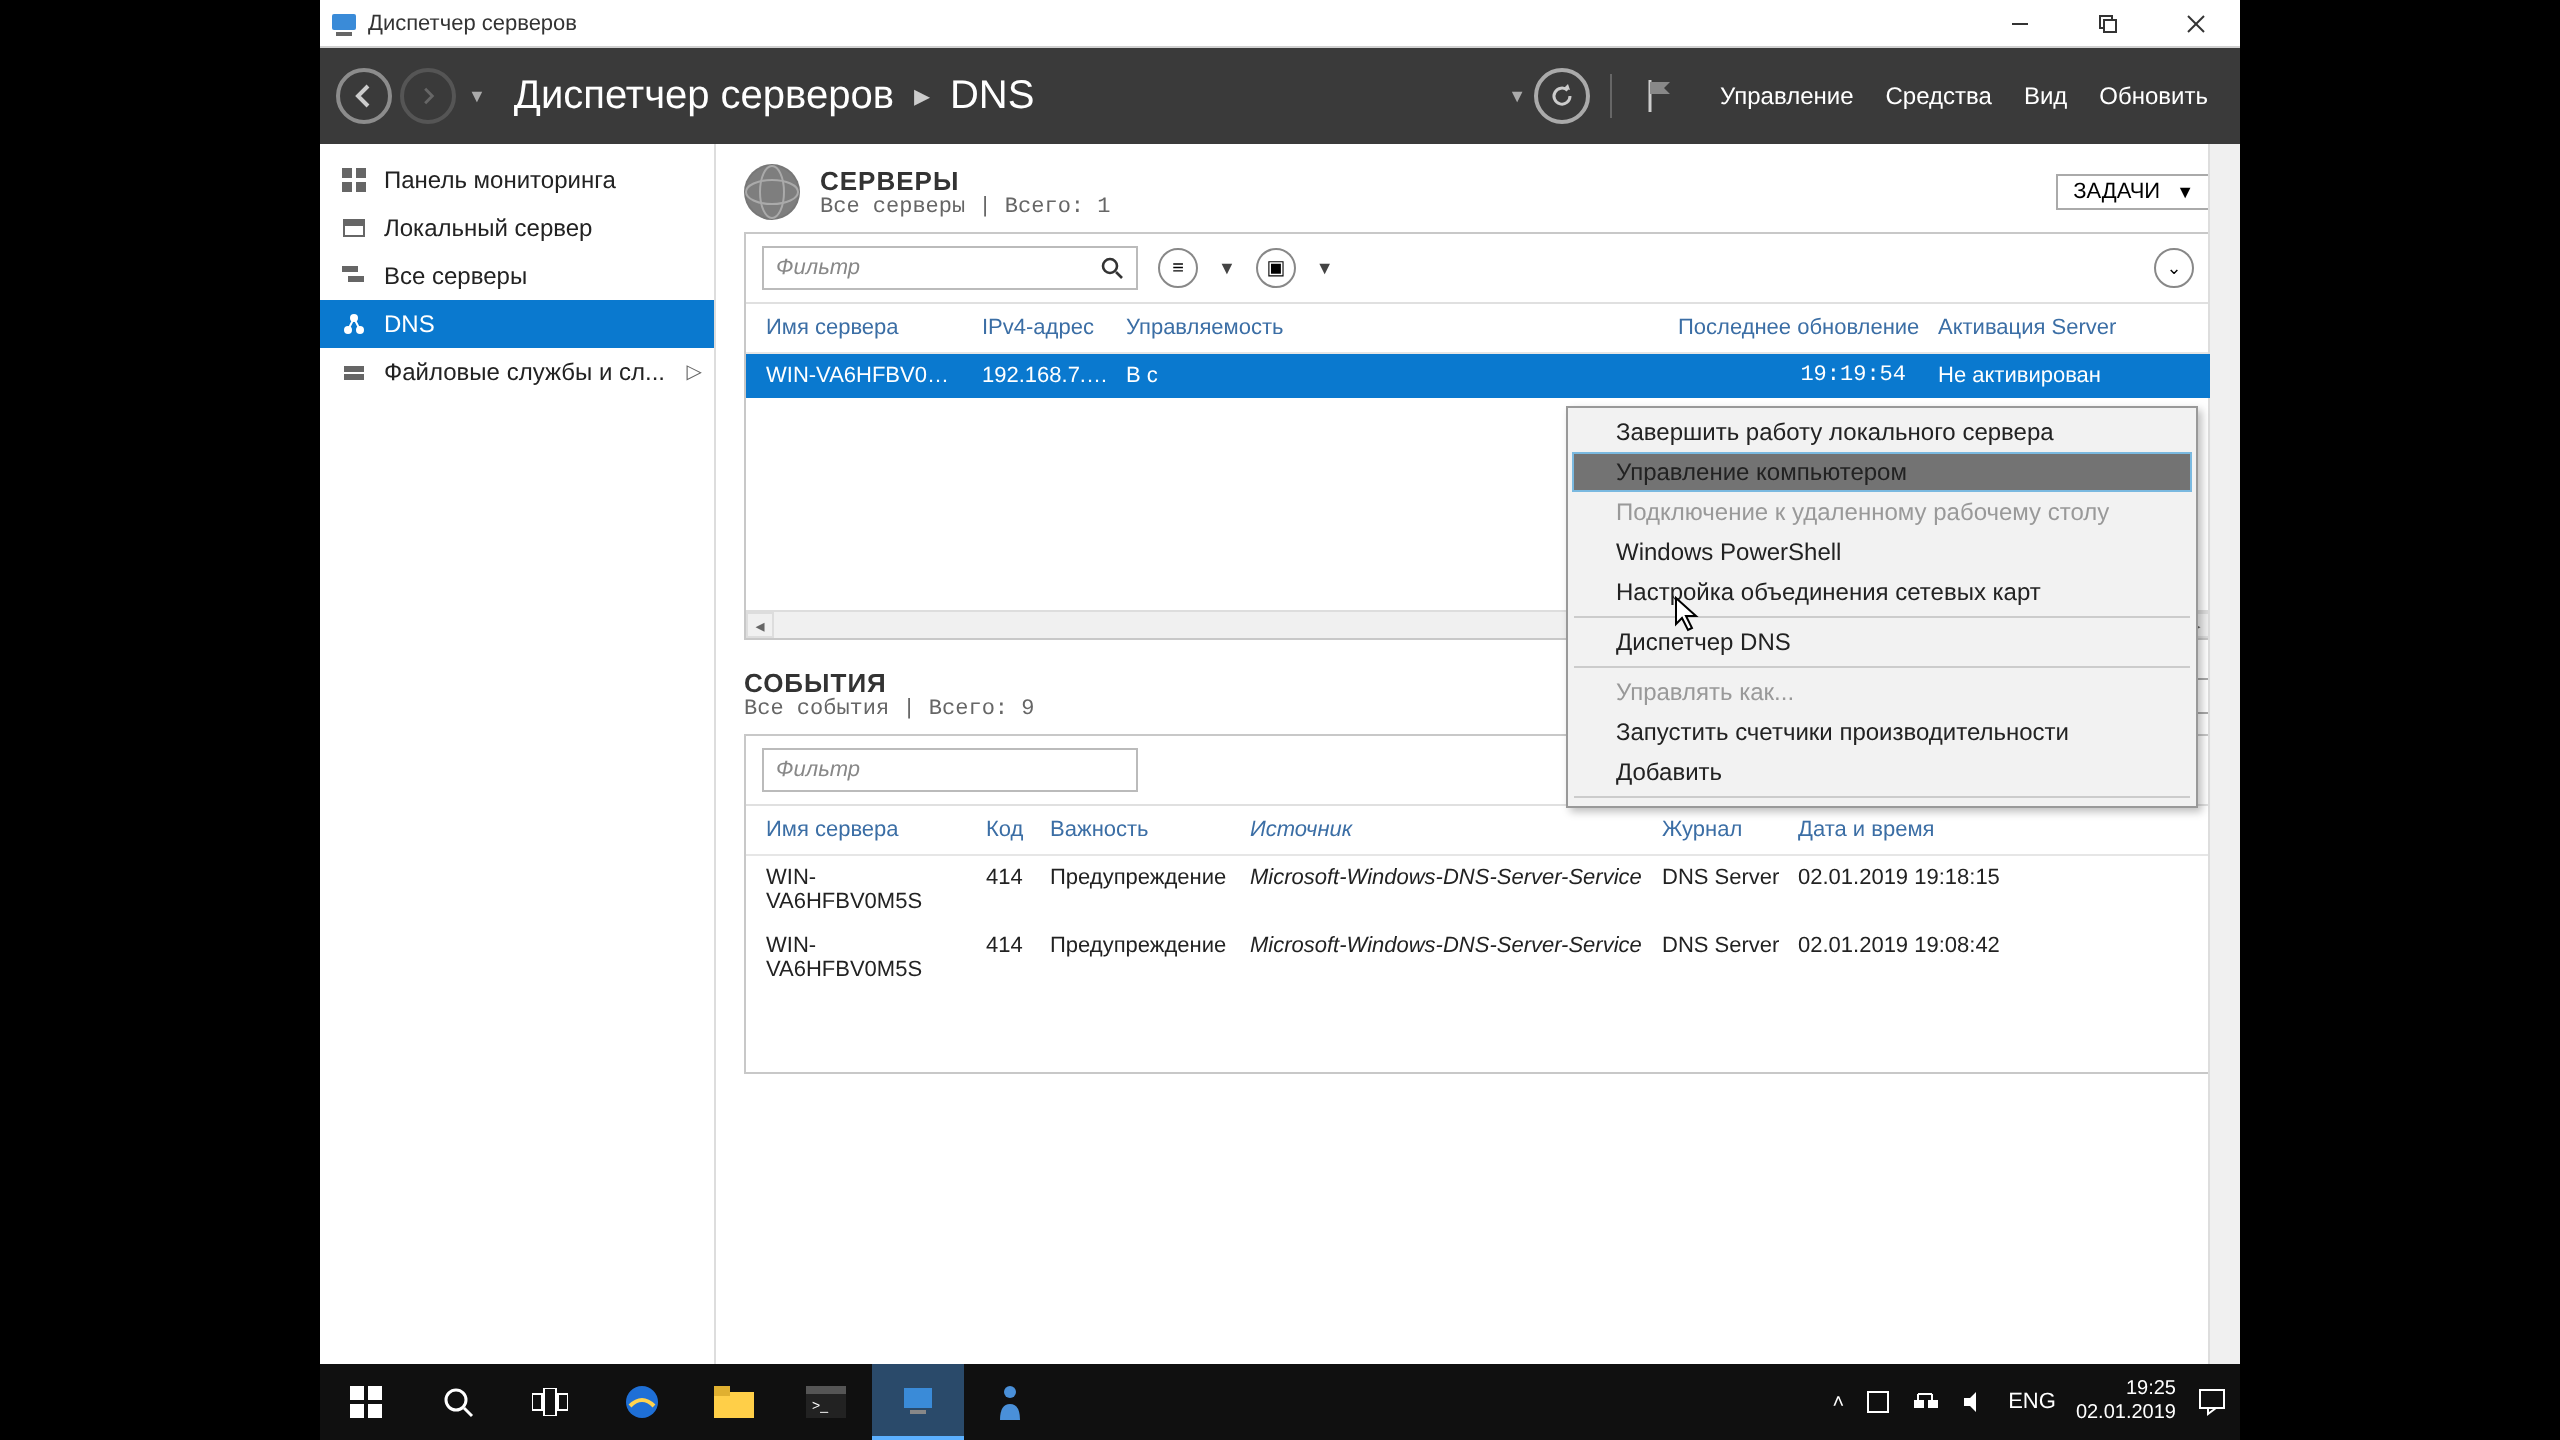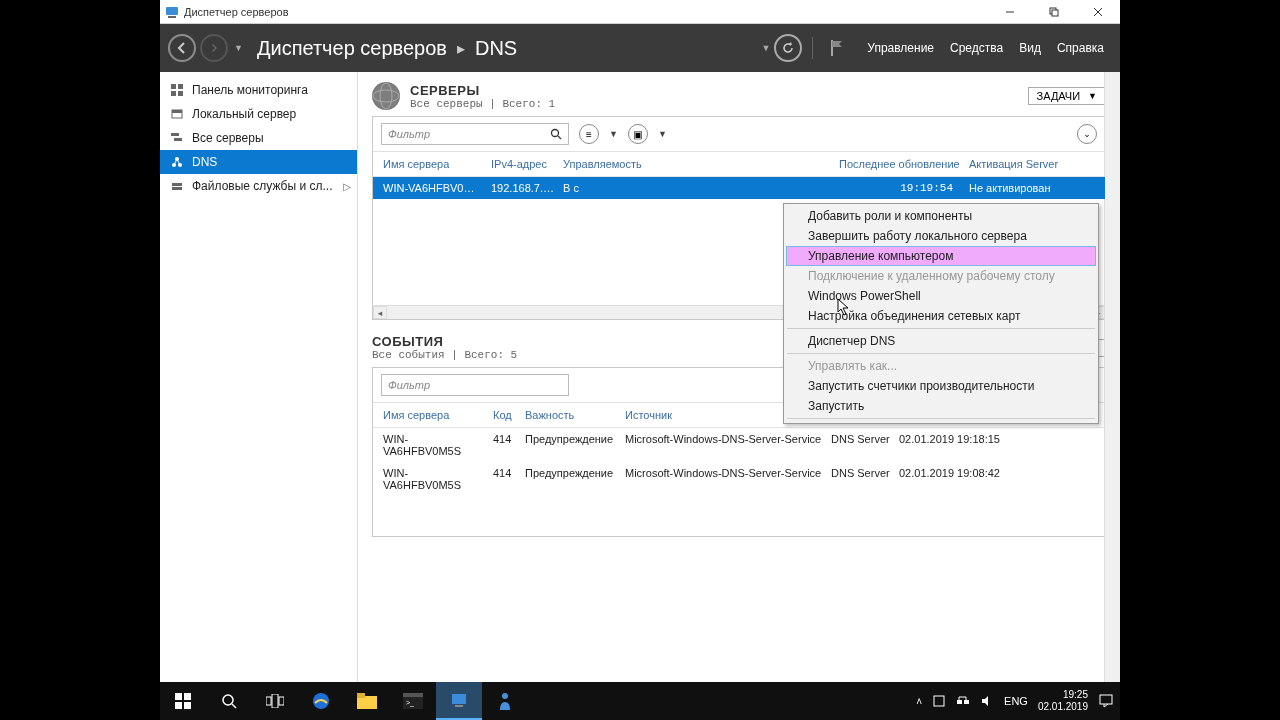--- a/index.html
+++ b/index.html
@@ -64,31 +64,31 @@
 .grid-row { display: flex; font-size: 11px; padding: 3px 6px; }
 .grid-row.sel { background: #0a79cf; color: #fff; }
 .grid-scroll-x { height: 14px; background: #f0f0f0; border-top: 1px solid #ddd; display: flex; }
 .grid-scroll-x .btn { width: 14px; display: flex; align-items: center; justify-content: center; font-size: 9px; color: #666; border: 1px solid #ddd; }
 .grid-scroll-x .track { flex: 1; }
 
 .ev-head .col, .ev-row .col { padding: 2px 4px; }
 .e-server { width: 110px; }
 .e-code { width: 32px; }
 .e-sev { width: 100px; }
-.e-src { width: 206px; }
+.e-src { width: 206px; font-style: italic; }
 .e-log { width: 68px; }
 .e-date { width: 130px; }
 .ev-body { height: 108px; }
 .ev-row { display: flex; font-size: 11px; padding: 3px 6px; color: #222; border-bottom: 0; }
 
 
 .ctx { position: absolute; left: 425px; top: 131px; width: 316px; background: #f2f2f2; border: 1px solid #999; box-shadow: 2px 2px 4px rgba(0,0,0,.25); font-size: 12px; z-index: 50; padding: 2px; }
 .ctx .mi { padding: 3px 22px; color: #222; }
 .ctx .mi.disabled { color: #999; }
-.ctx .mi.hl { background: #f0abfc; border: 1px solid #7ab9e0; padding: 2px 21px; }
+.ctx .mi.hl { background: #737373; border: 1px solid #7ab9e0; padding: 2px 21px; }
 .ctx hr { border: none; border-top: 1px solid #ccc; margin: 2px 1px; }
 
 
 .cursor { position: absolute; left: 479px; top: 226px; z-index: 60; pointer-events: none; }
 
 
 .taskbar { position: absolute; left: 160px; bottom: 0; width: 960px; height: 38px; background: #101010; display: flex; align-items: center; color: #fff; font-size: 11px; }
 .tb-btn { width: 46px; height: 38px; display: flex; align-items: center; justify-content: center; color: #ddd; }
 .tb-btn.active { background: #2a4a6a; border-bottom: 2px solid #5bb0ff; }
 .tray { margin-left: auto; display: flex; align-items: center; gap: 10px; padding-right: 6px; }
@@ -157,21 +157,21 @@
     <div class="hbtn">
       <svg width="16" height="18" viewBox="0 0 16 18">
           <line x1="3" y1="1" x2="3" y2="17" stroke="#ccc" stroke-width="1.5"></line>
           <path d="M3 2 L13 2 L10 5 L13 8 L3 8 Z" fill="#888"></path>
         </svg>
     </div>
     <div class="menus">
       <span>Управление</span>
       <span>Средства</span>
       <span>Вид</span>
-      <span>Справка</span>
+      <span>Обновить</span>
     </div>
   </div>
 
   <div class="body">
 
     <div class="sidebar">
       <div class="side-item">
         <span class="side-ico">
           <svg width="12" height="12">
               <rect width="5" height="5" fill="#666"></rect>
@@ -283,21 +283,21 @@
         <div class="grid-scroll-x">
           <div class="btn">◂</div>
             <div class="track"></div>
             <div class="btn">▸</div>
         </div>
       </div>
 
       <div class="panel-head" style="margin-top:6px;">
         <div>
           <div class="panel-title">СОБЫТИЯ</div>
-          <div class="panel-sub">Все события | Всего: 5</div>
+          <div class="panel-sub">Все события | Всего: 9</div>
         </div>
         <div class="tasks">
           <span>ЗАДАЧИ</span>
           <span style="font-size:9px;">▼</span>
         </div>
       </div>
 
       <div class="box">
         <div class="filterbar">
           <div class="filter-input">
@@ -329,32 +329,31 @@
             <div class="col e-code">414</div>
             <div class="col e-sev">Предупреждение</div>
             <div class="col e-src">Microsoft-Windows-DNS-Server-Service</div>
             <div class="col e-log">DNS Server</div>
             <div class="col e-date">02.01.2019 19:08:42</div>
           </div>
         </div>
       </div>
 
       <div class="ctx">
-        <div class="mi">Добавить роли и компоненты</div>
         <div class="mi">Завершить работу локального сервера</div>
         <div class="mi hl">Управление компьютером</div>
         <div class="mi disabled">Подключение к удаленному рабочему столу</div>
         <div class="mi">Windows PowerShell</div>
         <div class="mi">Настройка объединения сетевых карт</div>
         <hr>
         <div class="mi">Диспетчер DNS</div>
         <hr>
         <div class="mi disabled">Управлять как...</div>
         <div class="mi">Запустить счетчики производительности</div>
-        <div class="mi">Запустить</div>
+        <div class="mi">Добавить</div>
         <hr>
       </div>
 
       <div class="cursor">
         <svg width="14" height="18" viewBox="0 0 14 18">
             <path d="M1 1 L1 14 L4 11 L7 17 L9 16 L6 10 L11 10 Z" fill="#fff" stroke="#000" stroke-width="1"></path>
           </svg>
       </div>
     </div>
   </div>

